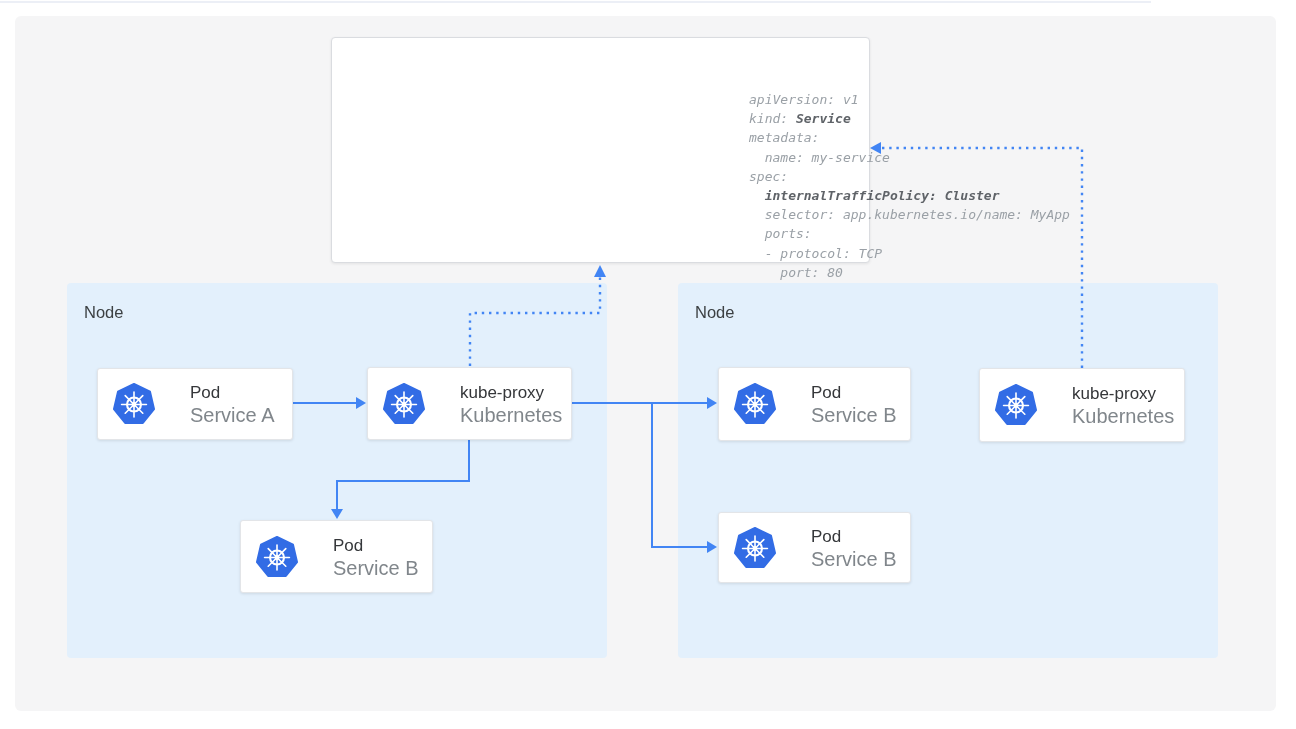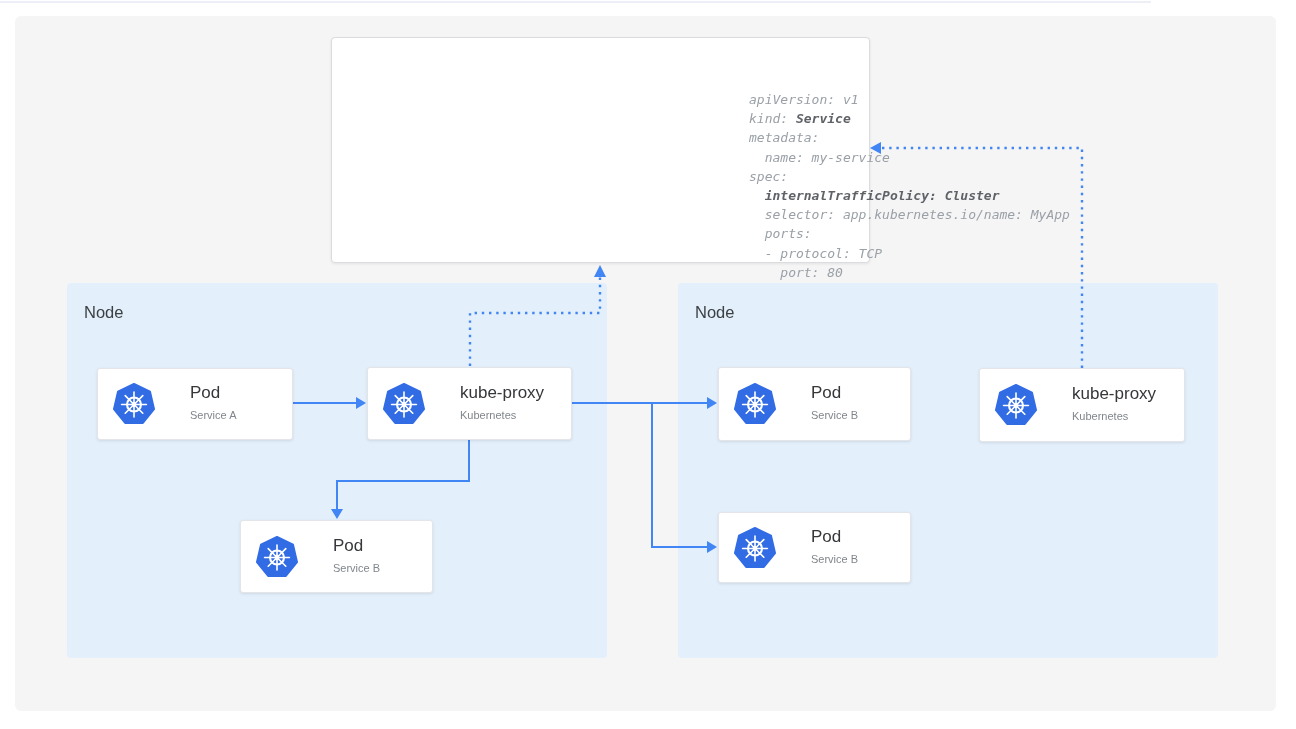--- a/index.html
+++ b/index.html
@@ -74,21 +74,21 @@
   .k8s-icon{
     width:42px;height:42px;margin-left:15px;flex:0 0 auto;
     display:block;
   }
   .k8s-icon svg{width:42px;height:42px;display:block;}
   .card-text{margin-left:35px;}
   .card-title{
     font-size:17px;color:var(--title-color);line-height:20px;
   }
   .card-subtitle{
-    font-size:11px;color:var(--subtitle-color);line-height:19px;margin-top:3px;
+    font-size:20px;color:var(--subtitle-color);line-height:19px;margin-top:3px;
   }
   .arrows{
     position:absolute;left:0;top:0;width:1296px;height:729px;
     pointer-events:none;
   }
 </style>
 </head>
 <body>
 
 <svg width="0" height="0" style="position:absolute" aria-hidden="true">

